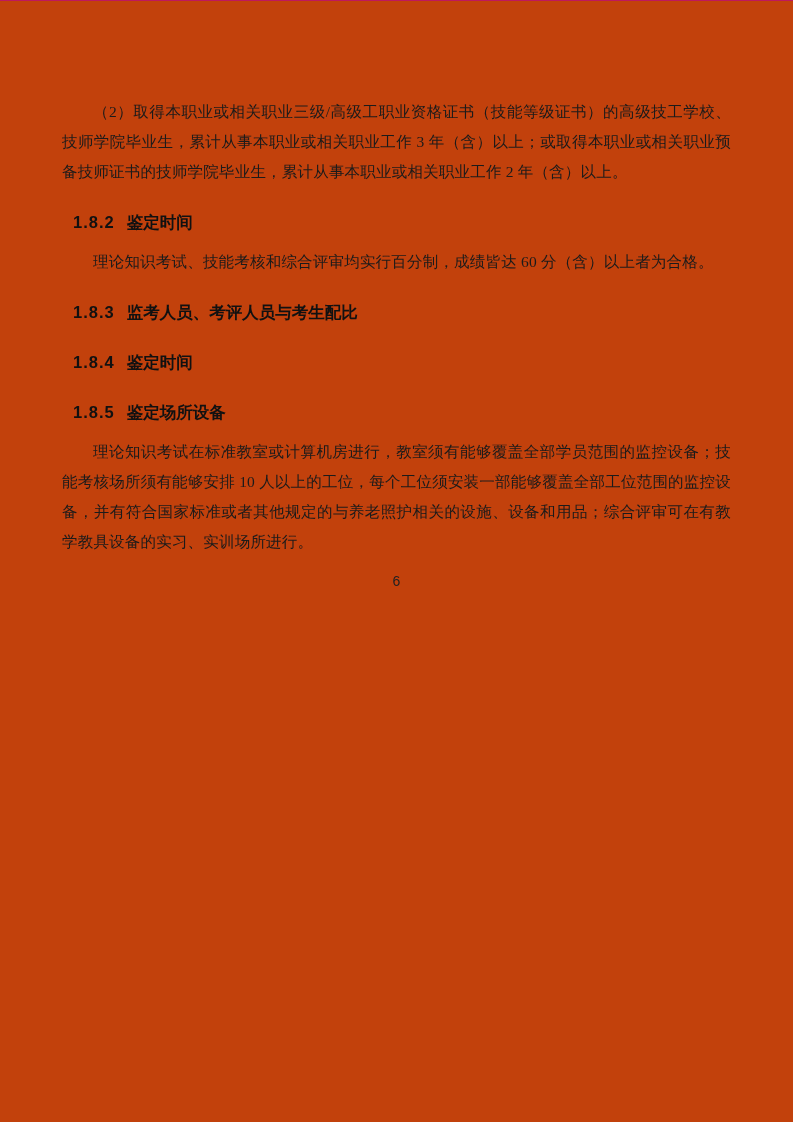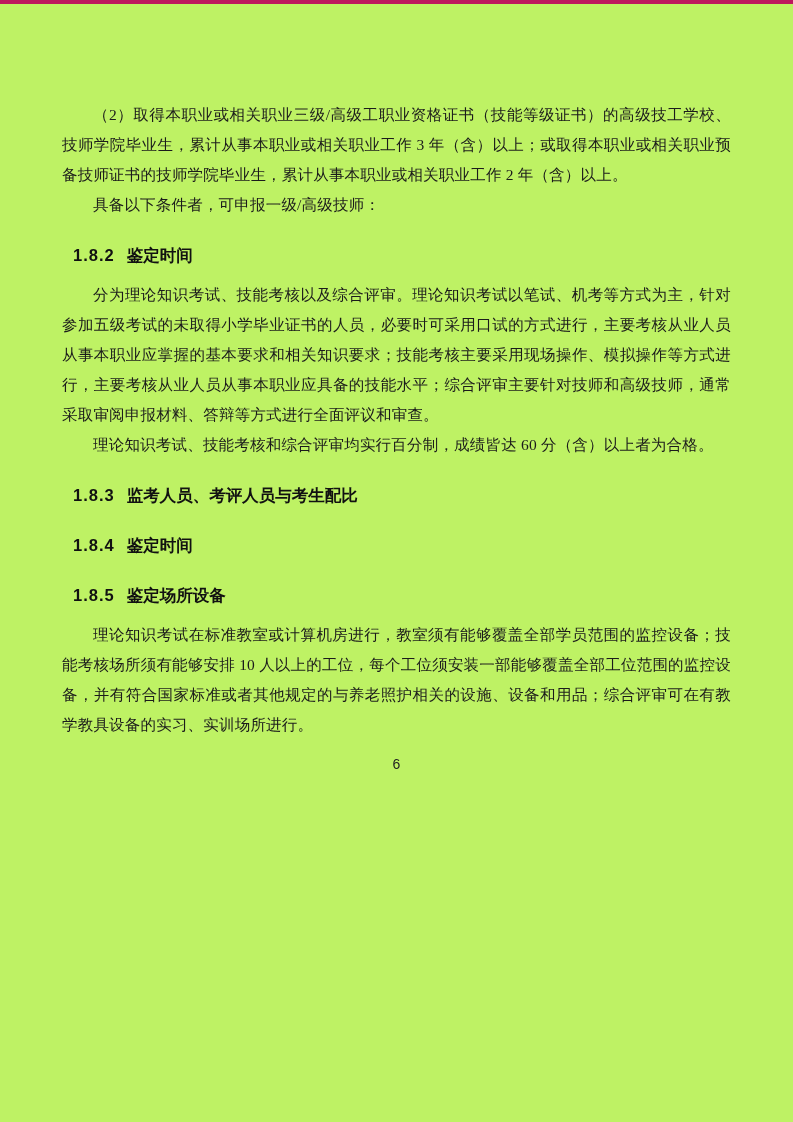--- a/index.html
+++ b/index.html
@@ -5,22 +5,22 @@
   html, body {
     margin: 0;
     padding: 0;
     background: #ffffff;
   }
   .page {
     position: relative;
     width: 793px;
     height: 1122px;
     margin: 0 auto;
-    background: #bef264;
-    border-top: 4px solid #be185d;
+    background: #c2410c;
+    border-top: 1px solid #be185d;
     box-sizing: border-box;
     overflow: hidden;
     font-family: "Liberation Serif", "DejaVu Serif", serif;
     color: #1b1b1b;
   }
   .content {
     padding: 96px 62px 0 62px;
   }
   p.body-para {
     margin: 0;
@@ -55,26 +55,24 @@
     color: #222222;
   }
 </style>
 </head>
 <body>
 
 <div class="page">
   <div class="content">
 
     <p class="body-para">（2）取得本职业或相关职业三级/高级工职业资格证书（技能等级证书）的高级技工学校、技师学院毕业生，累计从事本职业或相关职业工作 3 年（含）以上；或取得本职业或相关职业预备技师证书的技师学院毕业生，累计从事本职业或相关职业工作 2 年（含）以上。</p>
-    <p class="body-para">具备以下条件者，可申报一级/高级技师：</p>
 
     <div class="section-heading">
       <span class="sec-num">1.8.2</span><span class="sec-title">鉴定时间</span>
     </div>
-    <p class="body-para">分为理论知识考试、技能考核以及综合评审。理论知识考试以笔试、机考等方式为主，针对参加五级考试的未取得小学毕业证书的人员，必要时可采用口试的方式进行，主要考核从业人员从事本职业应掌握的基本要求和相关知识要求；技能考核主要采用现场操作、模拟操作等方式进行，主要考核从业人员从事本职业应具备的技能水平；综合评审主要针对技师和高级技师，通常采取审阅申报材料、答辩等方式进行全面评议和审查。</p>
     <p class="body-para">理论知识考试、技能考核和综合评审均实行百分制，成绩皆达 60 分（含）以上者为合格。</p>
 
     <div class="section-heading">
       <span class="sec-num">1.8.3</span><span class="sec-title">监考人员、考评人员与考生配比</span>
     </div>
 
     <div class="section-heading">
       <span class="sec-num">1.8.4</span><span class="sec-title">鉴定时间</span>
     </div>
 

